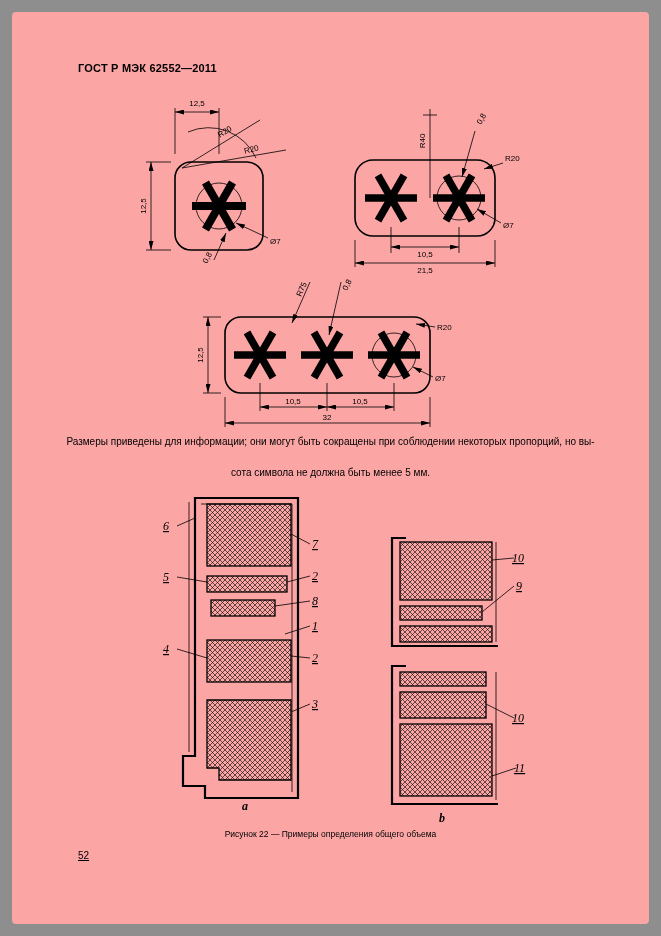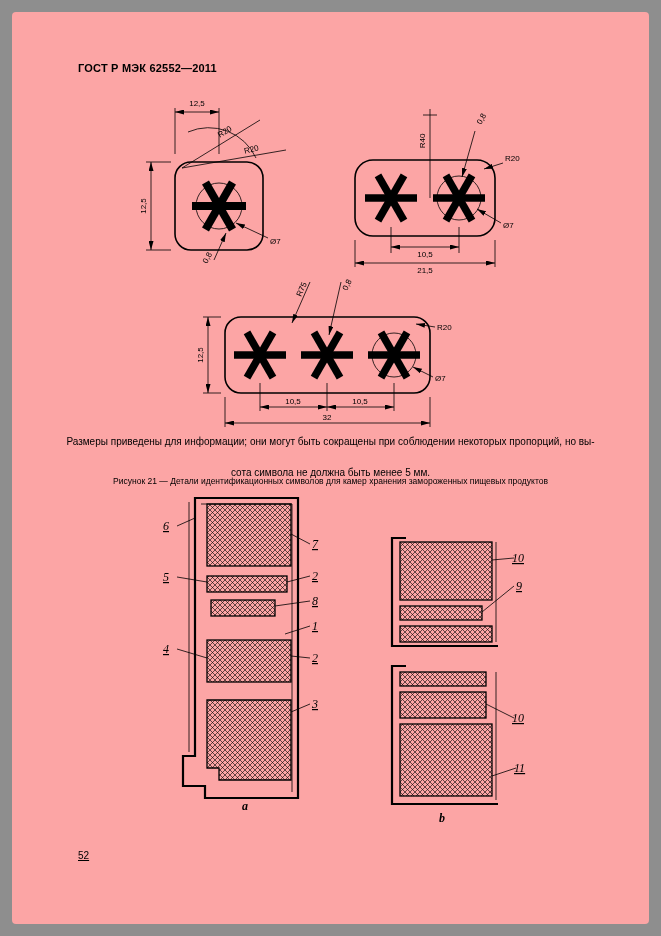--- a/index.html
+++ b/index.html
@@ -157,21 +157,20 @@
     <text x="242" y="53">R20</text>
     <text x="240" y="104">Ø7</text>
     <text x="98" y="127" text-anchor="middle">10,5</text>
     <text x="165" y="127" text-anchor="middle">10,5</text>
     <text x="132" y="143" text-anchor="middle">32</text>
   </svg>
 
   <div class="abs note" style="top:424px;">Размеры приведены для информации; они могут быть сокращены при соблюдении некоторых пропорций, но вы-</div>
   <div class="abs note" style="top:435px;margin-top:20px;">сота символа не должна быть менее 5 мм.</div>
 
-  <div class="abs cap" style="top:464px;">Рисунок 21 — Детали идентификационных символов для камер хранения замороженных пищевых продуктов</div>
 
   <svg class="abs" style="left:143px;top:478px;" width="175" height="322">
     <defs>
       <pattern id="xhA" width="5" height="5" patternUnits="userSpaceOnUse">
         <path d="M0,5 L5,0 M0,0 L5,5" stroke="#000" stroke-width="0.6"></path>
       </pattern>
     </defs>
     <g>
       <path class="heavy" d="M 40,8 L 143,8 L 143,308 L 50,308 L 50,296 L 28,296 L 28,266 L 40,266 Z"></path>
       <path class="thin" d="M 46,14 L 137,14 L 137,302"></path>
@@ -237,16 +236,17 @@
       <line class="lead" x1="134" y1="186" x2="106" y2="172"></line>
       <line class="lead" x1="136" y1="236" x2="112" y2="244"></line>
     </g>
     <text class="co" x="132" y="30">10</text>
     <text class="co" x="136" y="58">9</text>
     <text class="co" x="132" y="190">10</text>
     <text class="co" x="134" y="240">11</text>
     <text class="sub" x="62" y="290" text-anchor="middle">b</text>
   </svg>
 
+  <div class="abs cap" style="top:817px;">Рисунок 22 — Примеры определения общего объема</div>
 
   <div class="abs pgnum" style="left:66px;top:838px;">52</div>
 
 </div>
 
 </body></html>

